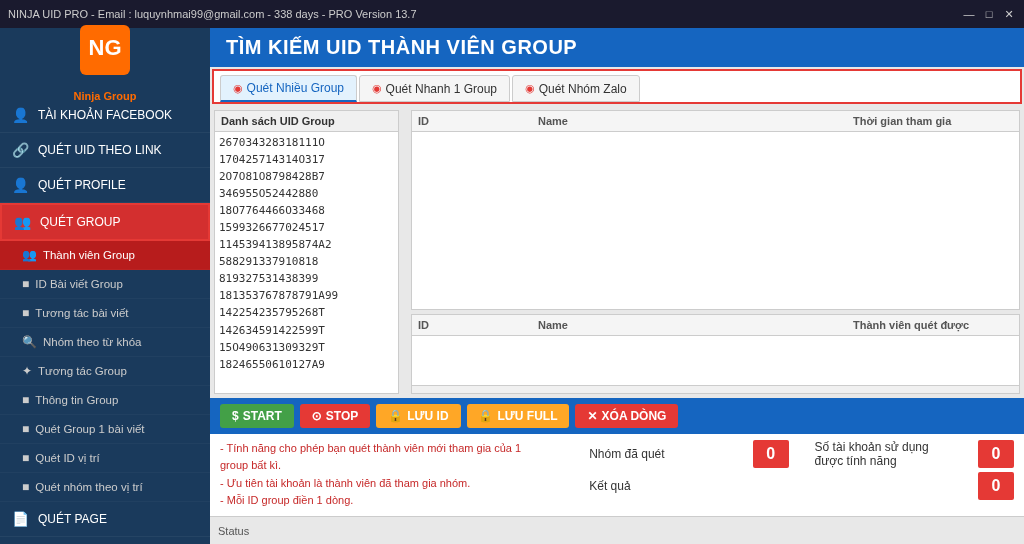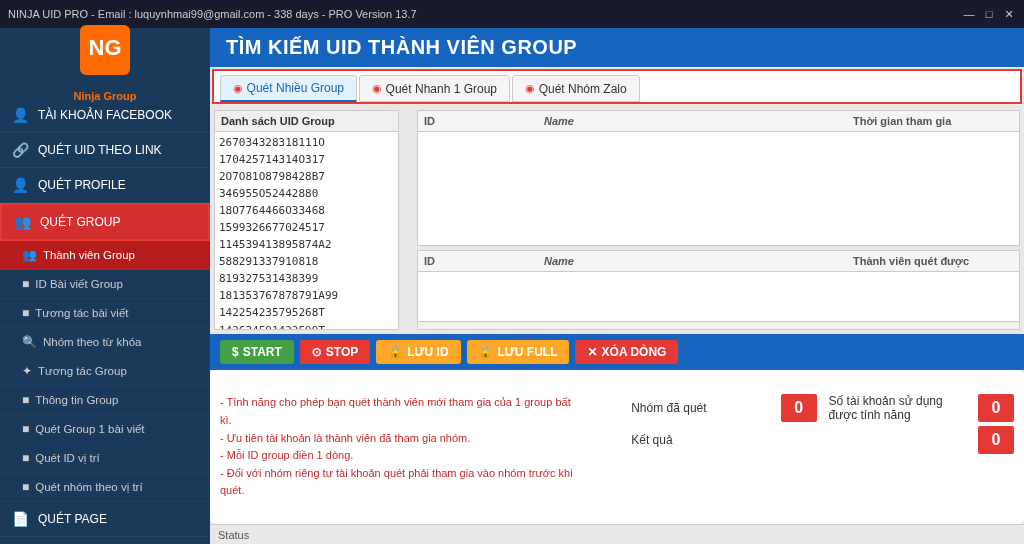--- a/index.html
+++ b/index.html
@@ -112,21 +112,21 @@
     }
     .tab.active { background: #e3f2fd; border-bottom: 2px solid #1565c0; color: #1565c0; font-weight: 500; }
     .tab .tab-icon { font-size: 11px; color: #e53935; }
     
     
     .content-area {
       display: flex;
       flex: 1;
       overflow: hidden;
       padding: 4px;
-      gap: 10px;
+      gap: 4px;
     }
     
     
     .uid-panel {
       width: 185px;
       background: white;
       border: 1px solid #ccc;
       display: flex;
       flex-direction: column;
       flex-shrink: 0;
@@ -161,21 +161,21 @@
     .table-header-row {
       display: flex;
       background: #f5f5f5;
       border-bottom: 1px solid #ccc;
       padding: 4px 6px;
       font-size: 11px;
       font-weight: bold;
       color: #555;
     }
     .col-id { width: 120px; flex-shrink: 0; }
-    .col-name { flex: 1; font-style: italic; }
+    .col-name { flex: 1; }
     .col-time { width: 160px; flex-shrink: 0; }
     .col-count { width: 160px; flex-shrink: 0; }
     
     .table-body { flex: 1; overflow-y: auto; background: white; }
     
     
     .bottom-table-container {
       background: white;
       border: 1px solid #ccc;
       height: 80px;
@@ -210,42 +210,41 @@
     }
     .btn-start { background: #43a047; color: white; }
     .btn-stop { background: #e53935; color: white; }
     .btn-save-id { background: #ffa726; color: white; }
     .btn-save-full { background: #ffa726; color: white; }
     .btn-delete { background: #e53935; color: white; }
     
     
     .info-panel {
       background: white;
-      padding: 24px 10px;
+      padding: 6px 10px;
       display: flex;
       align-items: flex-start;
       gap: 10px;
-      border-radius: 6px;
     }
     .info-text {
       flex: 1;
       font-size: 11px;
       color: #c62828;
       line-height: 1.6;
     }
     .stats-panel {
       display: flex;
       flex-direction: column;
       gap: 4px;
       min-width: 280px;
     }
     .stat-row {
       display: flex;
       align-items: center;
-      gap: 12px;
+      gap: 26px;
       font-size: 12px;
       margin-left: 47px;
     }
     .stat-label { color: #333; flex: 1; }
     .stat-value {
       background: #e53935;
       color: white;
       font-size: 16px;
       font-weight: bold;
       width: 36px;
@@ -255,21 +254,21 @@
       justify-content: center;
       border-radius: 2px;
     }
     
     .status-bar {
       background: #e8e8e8;
       border-top: 1px solid #ccc;
       padding: 2px 8px;
       font-size: 11px;
       color: #555;
-      height: 20px;
+      height: 28px;
       display: flex;
       align-items: center;
     }
 
     
     .ninja-logo svg { width: 50px; height: 50px; }
   </style>
 </head>
 <body>
 
@@ -448,21 +447,20 @@
         <span>✕</span>
         XÓA DÒNG
       </button>
     </div>
 
     <div class="info-panel">
       <div class="info-text">
         <div>- Tính năng cho phép bạn quét thành viên mới tham gia của 1 group bất kì.</div>
         <div>- Ưu tiên tài khoản là thành viên đã tham gia nhóm.</div>
         <div>- Mỗi ID group điền 1 dòng.</div>
-        <div>- Đối với nhóm riêng tư tài khoản quét phải tham gia vào nhóm trước khi quét.</div>
       </div>
       <div class="stats-panel">
         <div class="stat-row">
           <span class="stat-label">Nhóm đã quét</span>
           <div class="stat-value">0</div>
           <span class="stat-label">Số tài khoản sử dụng được tính năng</span>
           <div class="stat-value">0</div>
         </div>
         <div class="stat-row">
           <span class="stat-label">Kết quả</span>

